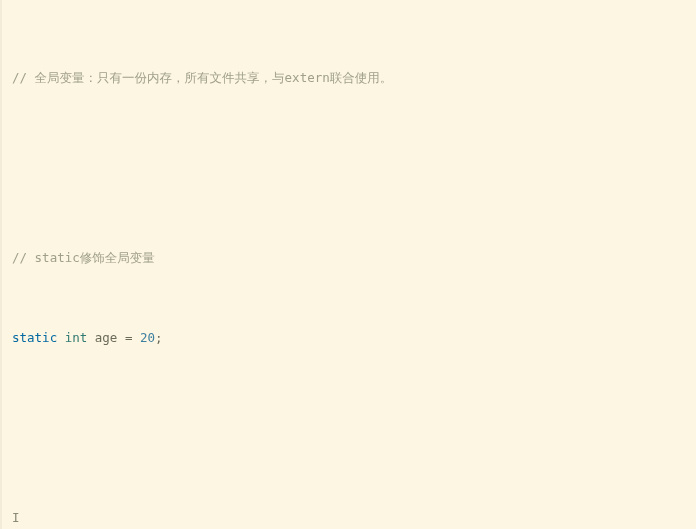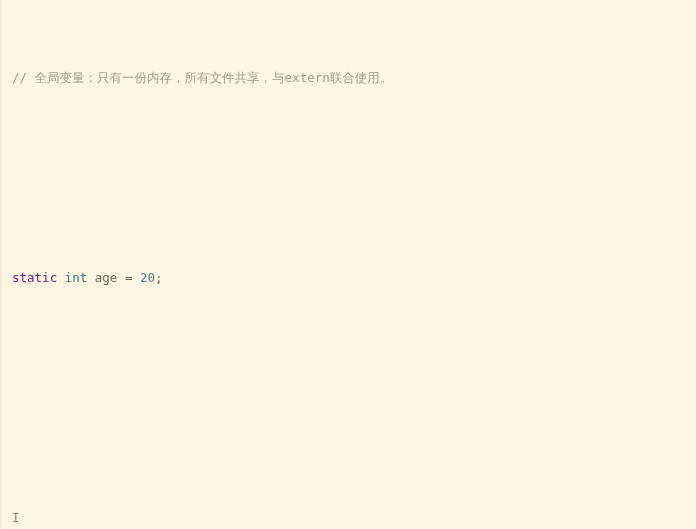--- a/index.html
+++ b/index.html
@@ -60,22 +60,23 @@
 
   <div id="gutter-rule"></div>
 
   <div id="code">
 
     <div class="line"><span class="cm">// 全局变量：只有一份内存，所有文件共享，与extern联合使用。</span></div>
 
 
     <div class="line"><span></span></div>
 
+    <div class="line"><span class="cm">// static修饰全局变量</span></div>
 
-    <div class="line"><span class="pl"><i style="font-style:normal;color:#701a75">static</i> <i style="font-style:normal;color:#317a72">int</i> age = <i style="font-style:normal;color:#3d7f9e">20</i>;</span></div>
+    <div class="line"><span class="pl"><i style="font-style:normal;color:#0369a1">static</i> <i style="font-style:normal;color:#317a72">int</i> age = <i style="font-style:normal;color:#3d7f9e">20</i>;</span></div>
 
     <div class="line"><span></span></div>
 
     
 
     
 
     
 
     

